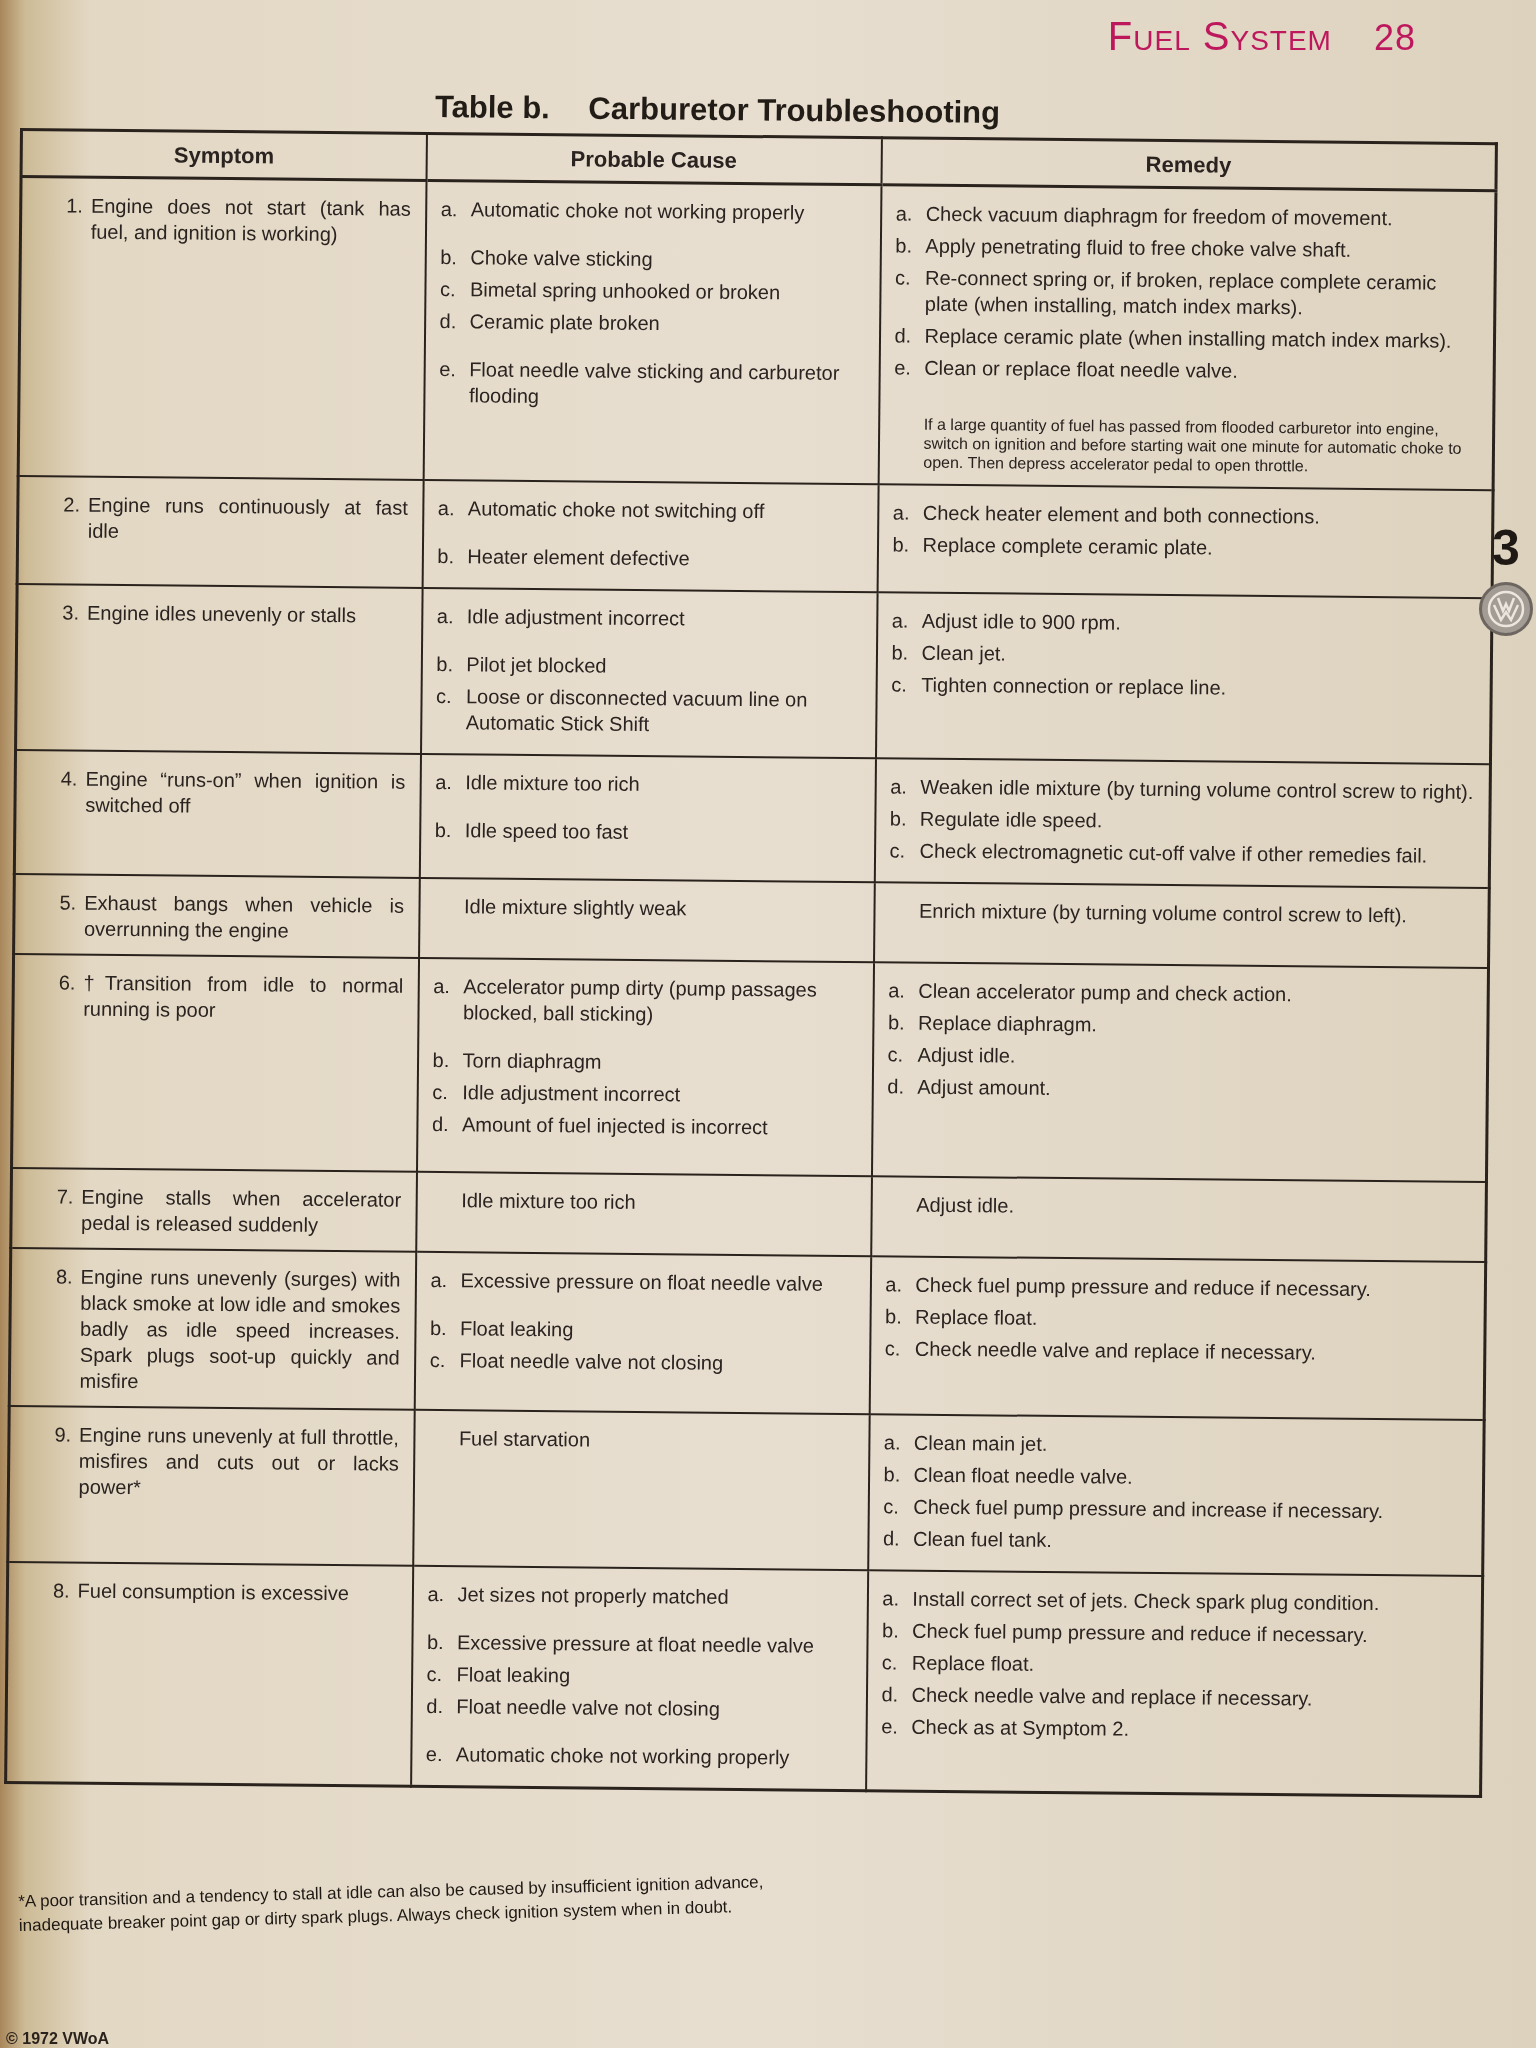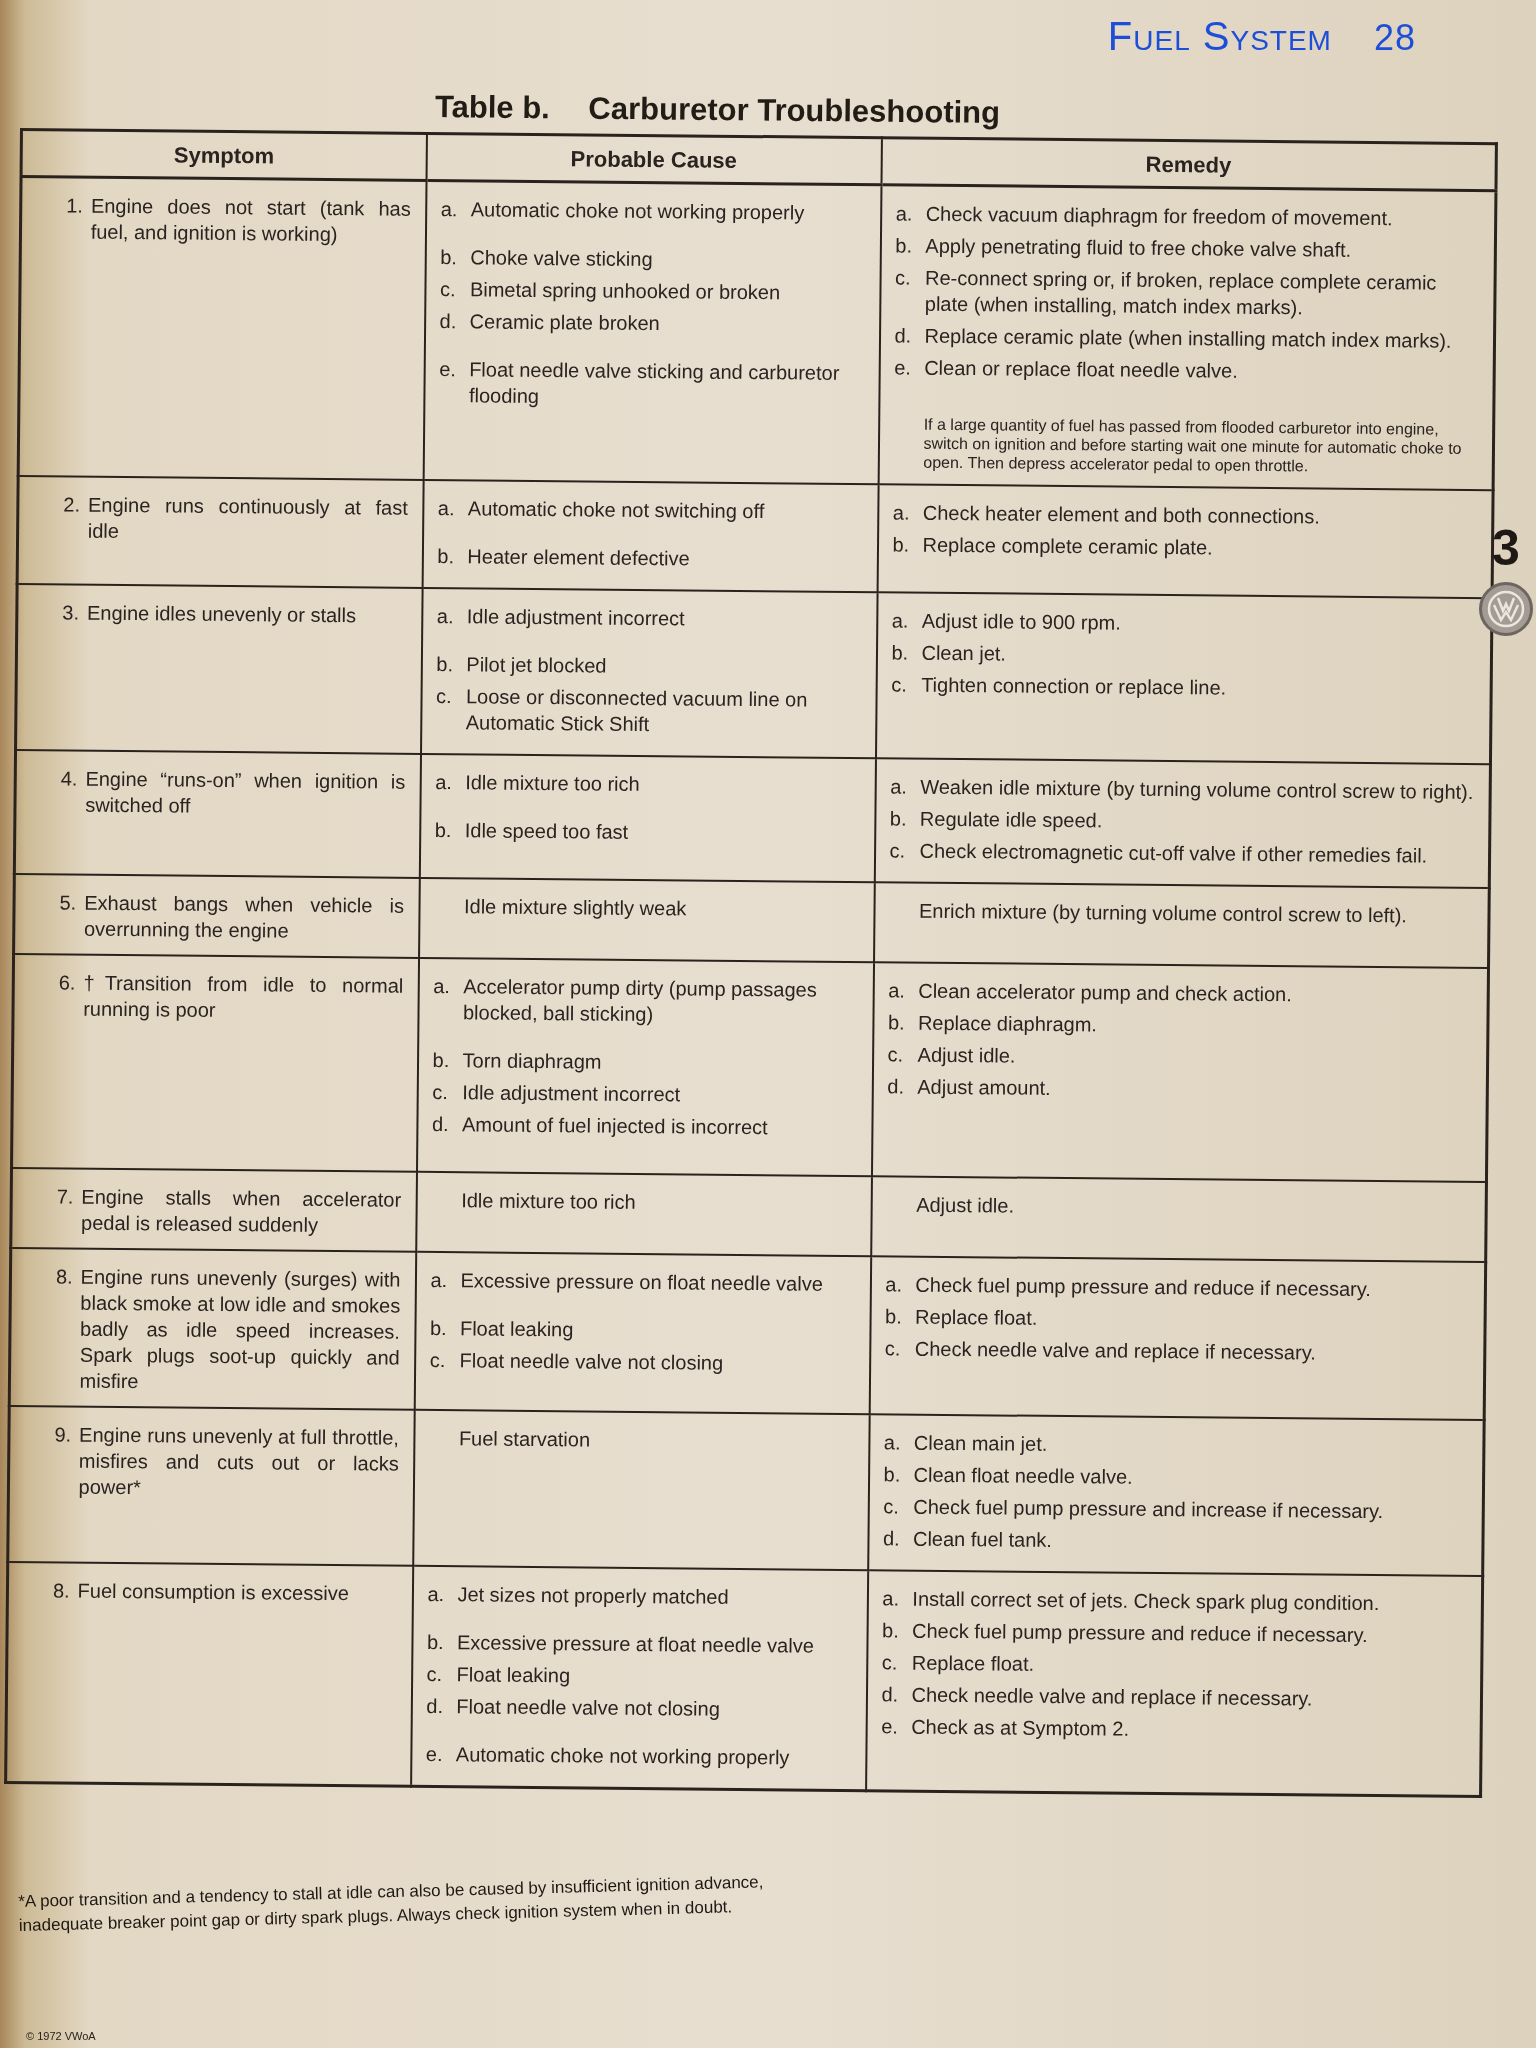--- a/index.html
+++ b/index.html
@@ -6,21 +6,21 @@
   body {
     width: 1536px; height: 2048px; overflow: hidden;
     background: linear-gradient(90deg, #a8865a 0px, #cdbb96 25px, #e3d8c4 90px, #e8ded0 50%, #ddd2bd 100%);
     font-family: "Liberation Sans", sans-serif;
     color: #2a2320;
     position: relative;
   }
   .page-header {
     position: absolute; top: 14px; right: 120px;
     display: flex; align-items: baseline; gap: 42px;
-    font-size: 36px; letter-spacing: 1px; color: #1d4ed8;
+    font-size: 36px; letter-spacing: 1px; color: #be185d;
   }
   .page-header .section { font-variant: small-caps; font-size: 40px; }
   .table-title {
     position: absolute; top: 92px; left: 435px;
     font-weight: bold; font-size: 31px; color: #221c17;
     transform: rotate(0.6deg);
   }
   .table-title .prefix { margin-right: 30px; }
   .tbl-wrap {
     position: absolute; left: 20px; top: 128px; width: 1478px;
@@ -57,21 +57,21 @@
     width: 48px; height: 48px; border-radius: 50%; margin: 6px auto 0;
     border: 3px solid #6d6560; background: #a39c94;
     display: flex; align-items: center; justify-content: center;
   }
   .footnote {
     position: absolute; left: 18px; top: 1890px; width: 760px;
     font-size: 17px; line-height: 24px; transform: rotate(-1.5deg); transform-origin: left top;
     color: #1e1813;
   }
   .copyright {
-    position: absolute; left: 26px; top: 2030px; font-size: 11px; font-weight: normal; color: #2a221c;
+    position: absolute; left: 6px; top: 2030px; font-size: 16px; font-weight: bold; color: #2a221c;
   }
 </style>
 </head>
 <body>
 
 <div class="page-header">
   <span class="section">Fuel System</span>
   <span class="pnum">28</span>
 </div>
 

